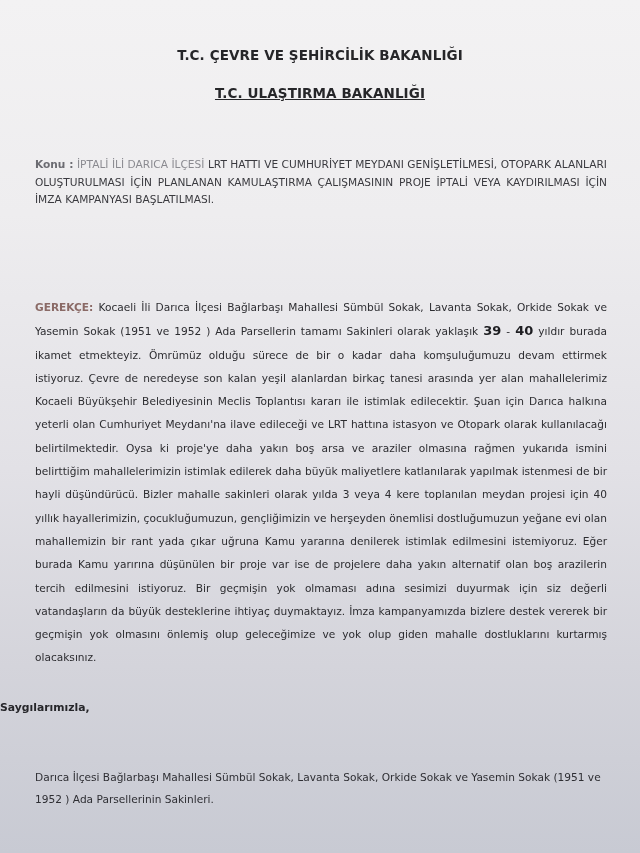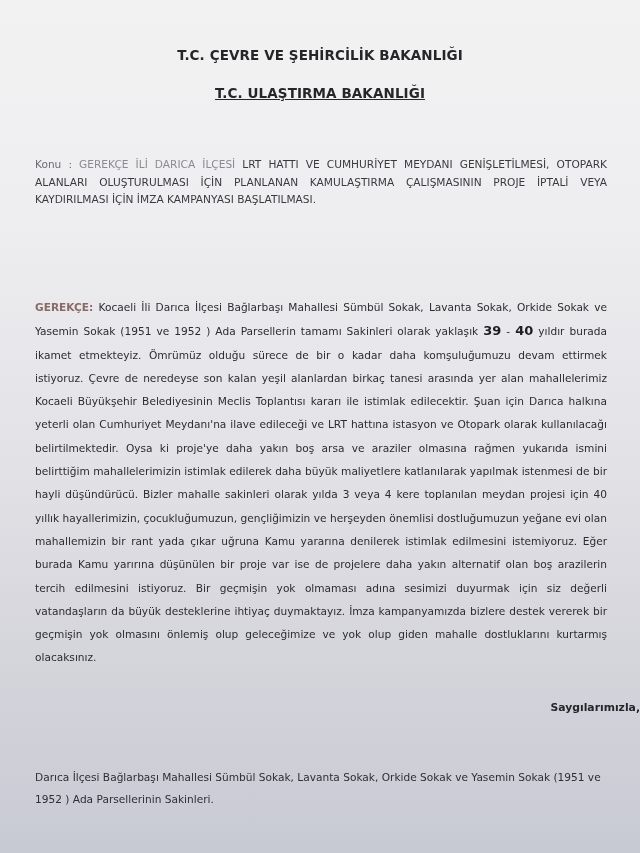--- a/index.html
+++ b/index.html
@@ -39,21 +39,21 @@
       position: absolute;
       left: 35px;
       top: 134px;
       width: 572px;
       font-size: 10.6px;
       line-height: 17.5px;
       text-align: justify;
       color: #3a3a3f;
     }
     .subject .label {
-      font-weight: normal;
+      font-weight: bold;
       color: #6c6c72;
     }
     .subject .faded {
       color: #8a8a90;
     }
 
     .body-text {
       position: absolute;
       left: 35px;
       top: 274px;
@@ -71,21 +71,21 @@
       font-weight: bold;
       font-size: 13px;
       color: #1e1e22;
     }
 
     .closing {
       position: absolute;
       left: 0;
       top: 679px;
       width: 640px;
-      text-align: right;
+      text-align: left;
       font-weight: bold;
       font-size: 10.8px;
       color: #26262a;
     }
     .signature {
       position: absolute;
       left: 35px;
       top: 744px;
       width: 572px;
       font-size: 10.6px;
@@ -96,21 +96,21 @@
 </head>
 <body>
 
 <div class="page">
 
   <div class="title title-1">T.C. ÇEVRE VE ŞEHİRCİLİK BAKANLIĞI</div>
   <div class="title title-2">T.C. ULAŞTIRMA BAKANLIĞI</div>
 
   <div class="subject">
     <span class="label">Konu :</span>
-    <span class="faded">GEREKÇE İLİ DARICA İLÇESİ</span>
+    <span class="faded">İPTALİ İLİ DARICA İLÇESİ</span>
     <span>LRT HATTI VE CUMHURİYET MEYDANI GENİŞLETİLMESİ, OTOPARK ALANLARI OLUŞTURULMASI İÇİN PLANLANAN KAMULAŞTIRMA ÇALIŞMASININ PROJE İPTALİ VEYA KAYDIRILMASI İÇİN İMZA KAMPANYASI BAŞLATILMASI.</span>
   </div>
 
   <div class="body-text">
     <span class="label">GEREKÇE:</span>
     <span>Kocaeli İli Darıca İlçesi Bağlarbaşı Mahallesi Sümbül Sokak, Lavanta Sokak, Orkide Sokak ve Yasemin Sokak (1951 ve 1952 ) Ada Parsellerin tamamı Sakinleri olarak yaklaşık</span>
     <span class="hand">39</span><span> - </span><span class="hand">40</span>
     <span>yıldır burada ikamet etmekteyiz. Ömrümüz olduğu sürece de bir o kadar daha komşuluğumuzu devam ettirmek istiyoruz. Çevre de neredeyse son kalan yeşil alanlardan birkaç tanesi arasında yer alan mahallelerimiz Kocaeli Büyükşehir Belediyesinin Meclis Toplantısı kararı ile istimlak edilecektir. Şuan için Darıca halkına yeterli olan Cumhuriyet Meydanı'na ilave edileceği ve LRT hattına istasyon ve Otopark olarak kullanılacağı belirtilmektedir. Oysa ki proje'ye daha yakın boş arsa ve araziler olmasına rağmen yukarıda ismini belirttiğim mahallelerimizin istimlak edilerek daha büyük maliyetlere katlanılarak yapılmak istenmesi de bir hayli düşündürücü. Bizler mahalle sakinleri olarak yılda 3 veya 4 kere toplanılan meydan projesi için 40 yıllık hayallerimizin, çocukluğumuzun, gençliğimizin ve herşeyden önemlisi dostluğumuzun yeğane evi olan mahallemizin bir rant yada çıkar uğruna Kamu yararına denilerek istimlak edilmesini istemiyoruz. Eğer burada Kamu yarırına düşünülen bir proje var ise de projelere daha yakın alternatif olan  boş arazilerin tercih edilmesini istiyoruz. Bir geçmişin yok olmaması adına sesimizi duyurmak için siz değerli vatandaşların da büyük desteklerine ihtiyaç duymaktayız. İmza kampanyamızda bizlere destek vererek bir geçmişin yok olmasını önlemiş olup geleceğimize ve yok olup giden mahalle dostluklarını kurtarmış olacaksınız.</span>
   </div>
 

